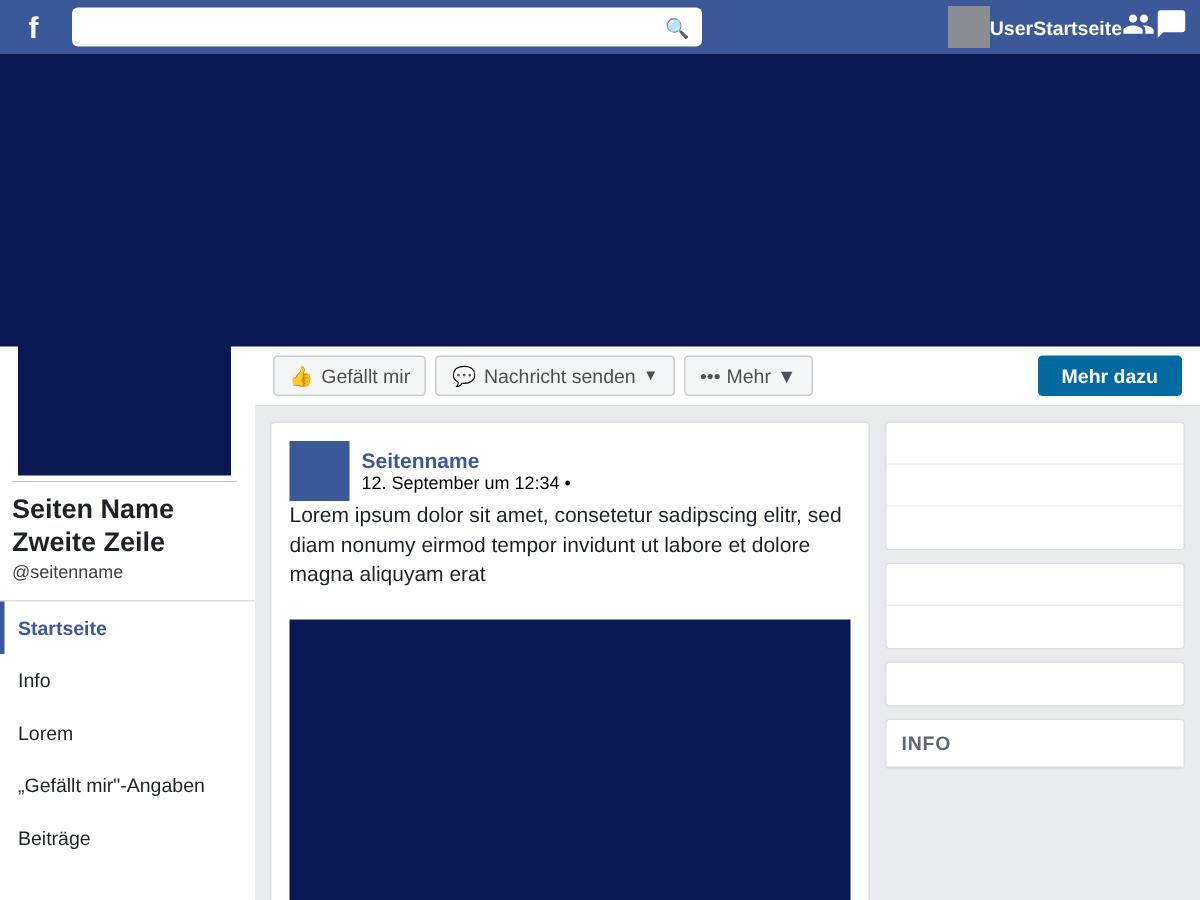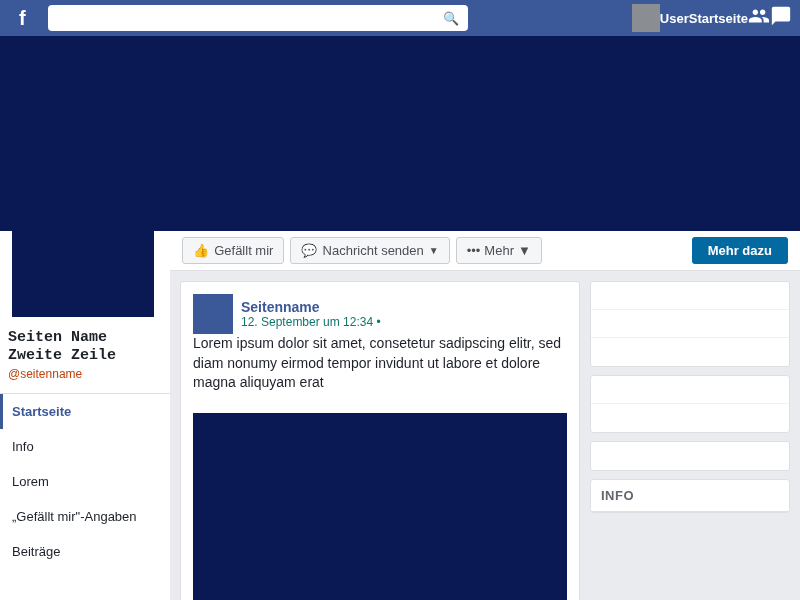--- a/index.html
+++ b/index.html
@@ -86,29 +86,28 @@
       background: #0a1854;
       margin: 0 auto;
       display: block;
       border: 4px solid white;
       margin-top: -60px;
       margin-left: 8px;
     }
 
     .page-name {
       padding: 8px 8px 2px 8px;
-      font-size: 15px;
+      font-size: 18px;
       font-weight: bold;
       line-height: 1.2;
-      font-family: Liberation Mono, monospace;
     }
 
     .page-handle {
       padding: 0 8px 8px 8px;
-      color: #c2410c;
+      color: #404040;
       font-size: 12px;
     }
 
     .sidebar-nav {
       border-top: 1px solid #dddfe2;
       margin-top: 4px;
     }
 
     .sidebar-nav .nav-item {
       display: block;
@@ -215,21 +214,21 @@
       flex-shrink: 0;
     }
 
     .post-author {
       font-weight: bold;
       color: #3b5998;
       font-size: 14px;
     }
 
     .post-date {
-      color: #0f766e;
+      color: #000000;
       font-size: 12px;
     }
 
     .post-text {
       font-size: 14px;
       line-height: 1.4;
       margin-bottom: 20px;
     }
 
     .post-image {

